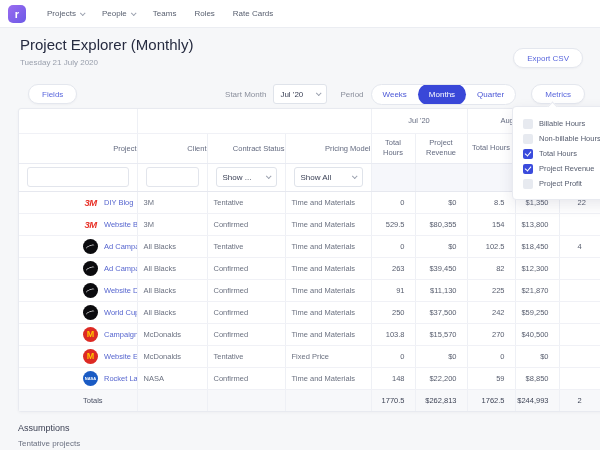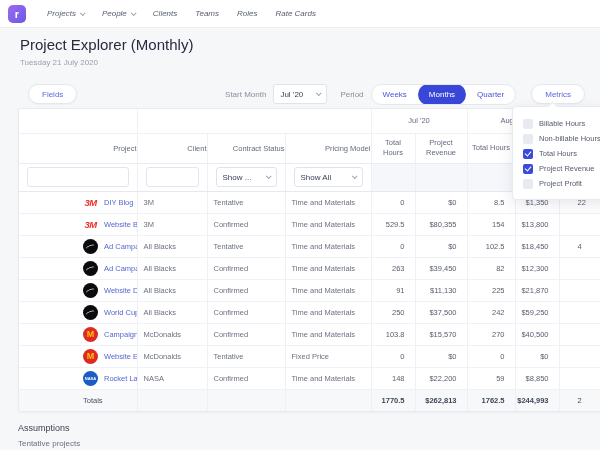--- a/index.html
+++ b/index.html
@@ -7,21 +7,21 @@
   body { font-family:"Liberation Sans", sans-serif; }
   .page { position:relative; width:600px; height:450px; background:#f6f7f9; overflow:hidden; }
 
   
   .topnav { position:absolute; top:0; left:0; width:600px; height:28px; background:#fff;
             border-bottom:1px solid #ebedf2; display:flex; align-items:stretch; padding:0 10px 0 8px; }
   .brand { width:18px; height:18px; border-radius:5px; align-self:center;
            background:linear-gradient(135deg,#9a6cf0 0%,#6c59e6 100%);
            color:#fff; font-weight:bold; font-size:11px; display:flex; align-items:center; justify-content:center; }
   .nav-items { display:flex; align-items:stretch; margin-left:12px; }
-  .nav-item { display:flex; align-items:center; gap:4px; padding:0 9px; font-size:8px; color:#596070; cursor:default;font-style:italic; }
+  .nav-item { display:flex; align-items:center; gap:4px; padding:0 9px; font-size:8px; color:#596070; cursor:default; }
   .nav-item.active { color:#23283d; border-bottom:2px solid #5a5fe8; padding-top:2px; }
   .chev { width:4px; height:4px; border-right:1px solid #9aa0ae; border-bottom:1px solid #9aa0ae;
           transform:rotate(45deg) translateY(-1px); display:inline-block; }
   .nav-right { margin-left:auto; display:flex; align-items:center; gap:8px; }
   .timesheets { font-size:8px; color:#596070; }
   .avatar { width:19px; height:19px; border-radius:50%;
             background:radial-gradient(circle at 38% 32%, #d3a98c 0%, #9c6f51 45%, #3d2b22 100%);
             border:1px solid #e2e4ea; }
   .account { line-height:1.15; }
   .account .co { font-size:7.5px; color:#2c3144; }
@@ -78,21 +78,21 @@
   .logo-all-blacks::after { content:""; position:absolute; left:3px; top:6px; width:9px; height:4px;
              border-top:1px solid rgba(255,255,255,0.85); border-radius:50%; transform:rotate(-22deg); }
   .logo-mcdonalds { background:#dd2a24; color:#ffc300; font-weight:bold; font-size:9px; }
   .logo-nasa { background:#1a5bc4; color:#fff; font-size:4px; font-weight:bold; letter-spacing:0; }
   .plink { color:#5766cf; text-decoration:none; }
   td.c-txt { padding-left:6px; }
   td.num { text-align:right; padding-right:10px; color:#575d6e; }
   td.sepcol { text-align:left; padding-left:18px; color:#575d6e; }
   tr.trow td { height:22px; background:#f7f8fa; border-bottom:none; color:#3f4557; }
   tr.trow td.project { color:#4a5064; }
-  tr.trow td.num { font-weight:700;margin-top:36px; }
+  tr.trow td.num { font-weight:400;margin-top:36px; }
 
   
   .popover { position:absolute; left:512px; top:106px; width:110px; background:#fff;
              border:1px solid #e8eaf0; border-radius:4px; box-shadow:0 5px 14px rgba(40,44,80,0.10);
              padding:8px 0 7px 0; z-index:20; }
   .popover .notch { position:absolute; top:-4px; left:36px; width:7px; height:7px; background:#fff;
              border-left:1px solid #e8eaf0; border-top:1px solid #e8eaf0; transform:rotate(45deg); }
   .menu-item { display:flex; align-items:center; gap:6px; height:13px; padding:0 0 0 10px;
                font-size:7.5px; color:#555c6e; margin:2px 0; }
   .cb { width:10px; height:10px; border-radius:2px; background:#e7eaf0; flex:none; position:relative; }
@@ -114,36 +114,34 @@
     <div class="nav-items">
         <div class="nav-item">
           <span>Projects</span>
           <i class="chev"></i>
         </div>
         <div class="nav-item">
           <span>People</span>
           <i class="chev"></i>
         </div>
         <div class="nav-item">
-          <span>Clients</span>
-        </div>
-        <div class="nav-item">
           <span>Teams</span>
         </div>
         <div class="nav-item">
           <span>Roles</span>
         </div>
         <div class="nav-item">
           <span>Rate Cards</span>
         </div>
       </div>
   </div>
 
   <div class="page-title">Project Explorer (Monthly)</div>
   <div class="page-date">Tuesday 21 July 2020</div>
+  <button class="pill export-btn">Export CSV</button>
 
   <div class="toolbar">
     <button class="pill fields-btn">Fields</button>
     <div class="tb-right">
       <span class="tb-label">Start Month</span>
       <span class="mini-select start-month-select">
         <span>Jul '20</span>
         <i class="chev"></i>
       </span>
       <span class="tb-label">Period</span>

